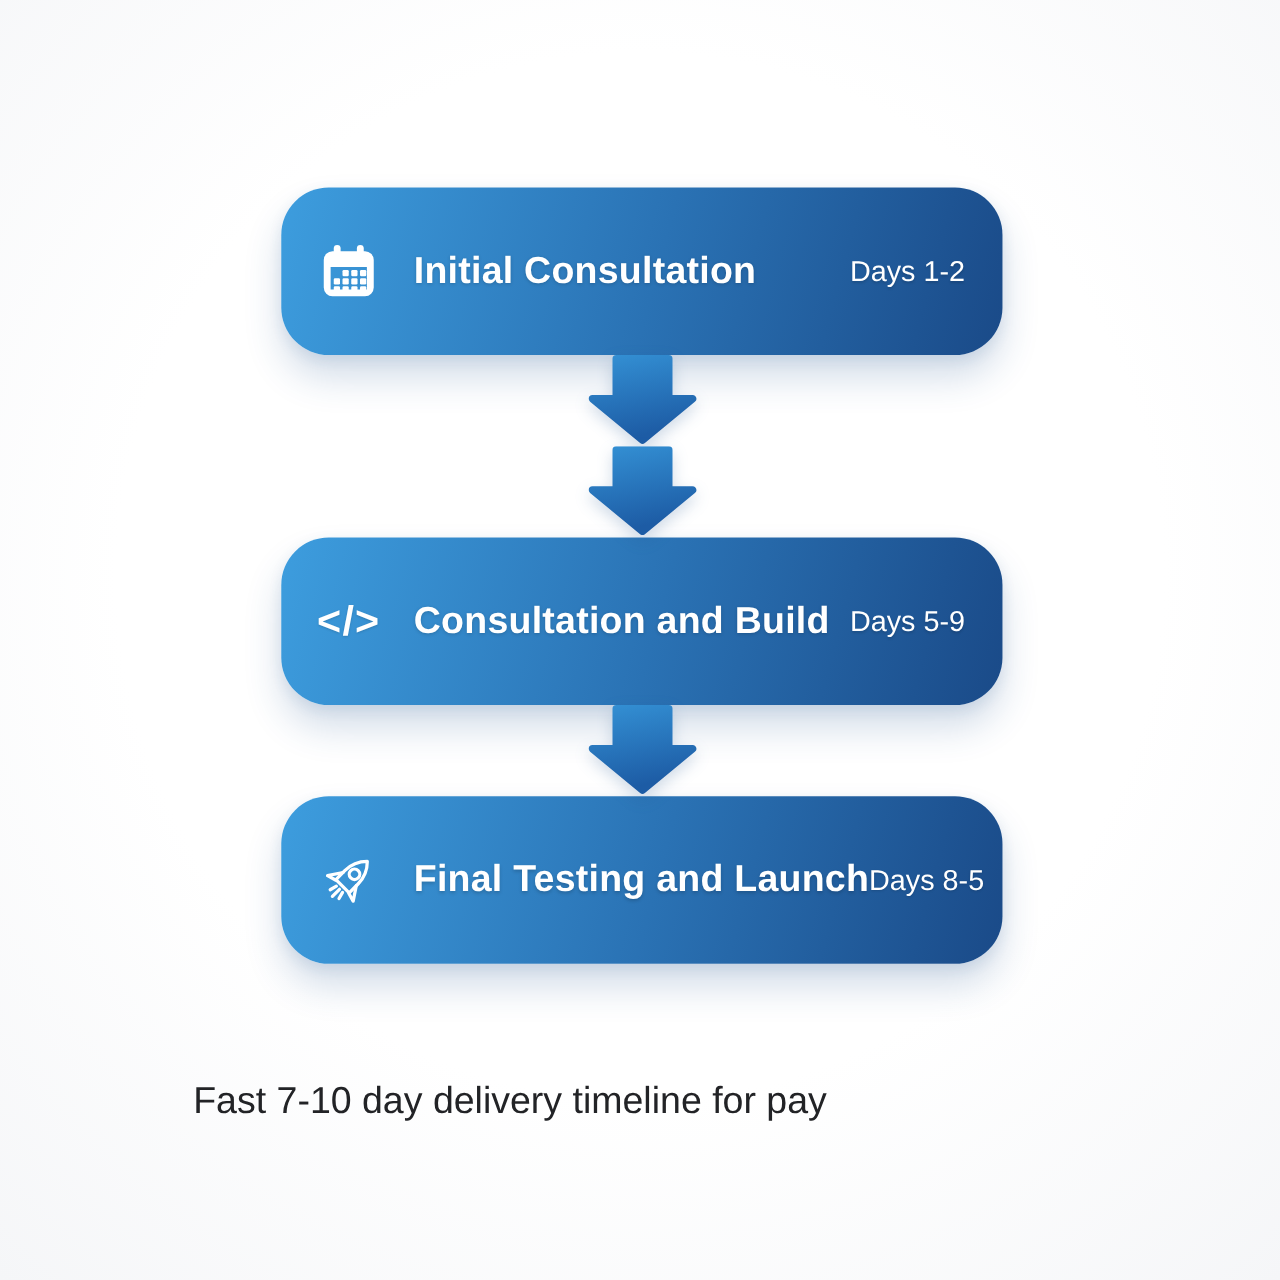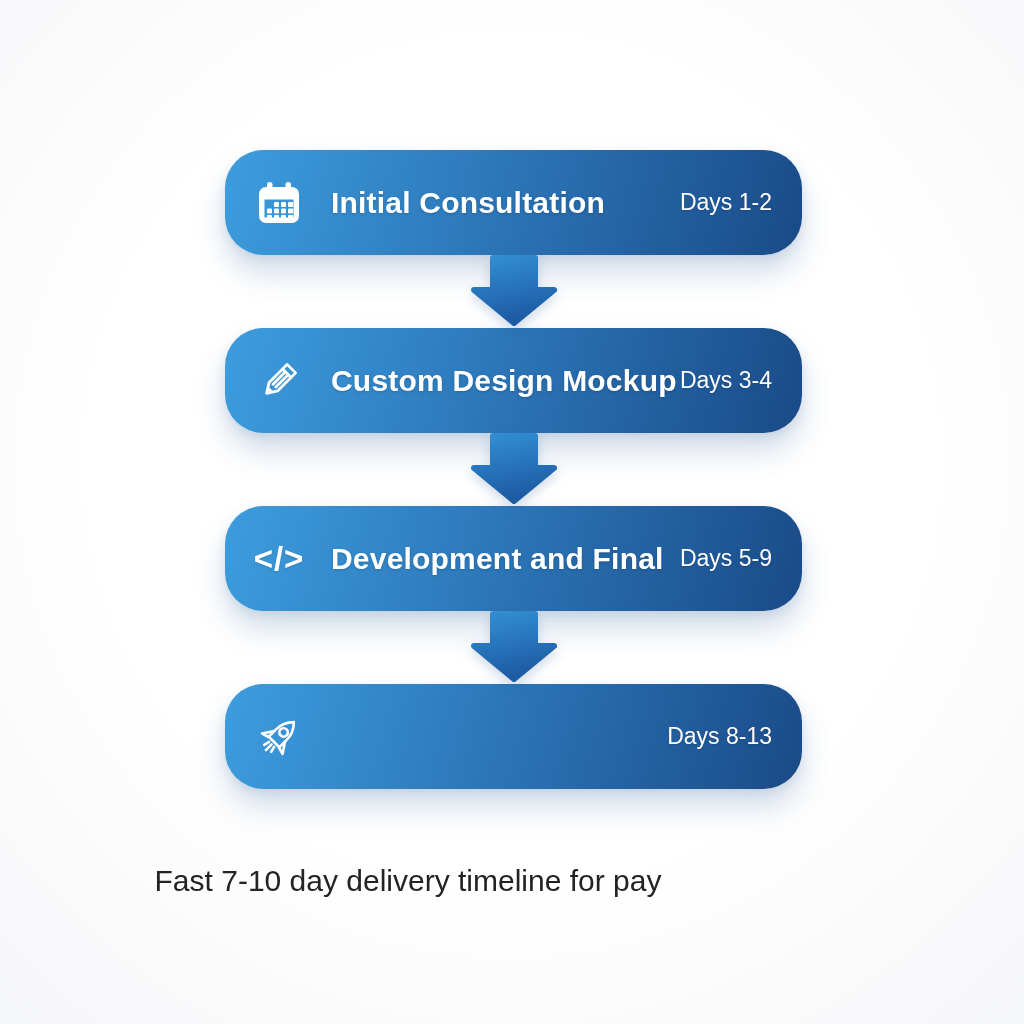--- a/index.html
+++ b/index.html
@@ -10,21 +10,21 @@
     overflow:hidden;
   }
   .canvas{
     position:relative;width:1024px;height:1024px;
     background:radial-gradient(circle at 50% 45%, #ffffff 55%, #f5f6f8 100%);
   }
   .flow{
     position:absolute;left:225px;top:150px;width:577px;
   }
   .step-bar{
-    width:577px;height:105px;
+    width:577px;height:134px;
     border-radius:38px;
     background:linear-gradient(105deg,#3d9dde 0%,#2a72b4 52%,#1a4a88 100%);
     box-shadow:0 18px 30px rgba(35,85,145,.20), 0 4px 10px rgba(35,85,145,.10);
     display:flex;align-items:center;
     padding:0 30px;box-sizing:border-box;
     color:#ffffff;
   }
   .step-icon{
     width:48px;height:48px;flex:0 0 48px;
     display:flex;align-items:center;justify-content:center;
@@ -96,47 +96,32 @@
         <defs>
           <linearGradient id="ag" x1="0" y1="0" x2="0.25" y2="1">
             <stop offset="0" stop-color="#338fd3"></stop>
               <stop offset="1" stop-color="#1d5ca5"></stop>
           </linearGradient>
         </defs>
         <path d="M27 3 L27 35 L8 35 L48 68 L88 35 L69 35 L69 3 Z" fill="url(#ag)" stroke="url(#ag)" stroke-width="6" stroke-linejoin="round"></path>
       </svg>
     </div>
 
-    <div class="step-bar">
-      <span class="step-icon">
-        <svg width="48" height="48" viewBox="0 0 48 48">
-          <g transform="rotate(45 24 24)" fill="none" stroke="#ffffff" stroke-width="2.8" stroke-linejoin="round" stroke-linecap="round">
-            <path d="M18 6.5 h12 v25.5 l-6 9.5 l-6 -9.5 Z"></path>
-            <line x1="18" y1="13" x2="30" y2="13"></line>
-            <line x1="22" y1="13" x2="22" y2="30.5"></line>
-            <line x1="26" y1="13" x2="26" y2="30.5"></line>
-            <path d="M21.8 35.5 l2.2 3.6 l2.2 -3.6" fill="#ffffff" stroke="none"></path>
-          </g>
-        </svg>
-      </span>
-      <span class="step-title">Custom Design Mockup</span>
-      <span class="step-days">Days 3-4</span>
-    </div>
 
     <div class="arrow-gap">
       <svg width="96" height="72" viewBox="0 0 96 72">
         <path d="M27 3 L27 35 L8 35 L48 68 L88 35 L69 35 L69 3 Z" fill="url(#ag)" stroke="url(#ag)" stroke-width="6" stroke-linejoin="round"></path>
       </svg>
     </div>
 
     <div class="step-bar">
       <span class="step-icon">
         <span class="code-glyph">&lt;/&gt;</span>
       </span>
-      <span class="step-title">Development and Final</span>
+      <span class="step-title">Consultation and Build</span>
       <span class="step-days">Days 5-9</span>
     </div>
 
     <div class="arrow-gap">
       <svg width="96" height="72" viewBox="0 0 96 72">
         <path d="M27 3 L27 35 L8 35 L48 68 L88 35 L69 35 L69 3 Z" fill="url(#ag)" stroke="url(#ag)" stroke-width="6" stroke-linejoin="round"></path>
       </svg>
     </div>
 
     <div class="step-bar">
@@ -146,21 +131,22 @@
             <path d="M24 3 C29 8 31.5 14 31.5 21 L31.5 31 L16.5 31 L16.5 21 C16.5 14 19 8 24 3 Z"></path>
             <circle cx="24" cy="17.5" r="4.2"></circle>
             <path d="M16.5 23 L9.5 33.5 L16.5 31.5"></path>
             <path d="M31.5 23 L38.5 33.5 L31.5 31.5"></path>
             <path d="M20.5 34.5 L19 40"></path>
             <path d="M24 34.5 L24 42.5"></path>
             <path d="M27.5 34.5 L29 40"></path>
           </g>
         </svg>
       </span>
-      <span class="step-days">Days 8-13</span>
+      <span class="step-title">Final Testing and Launch</span>
+      <span class="step-days">Days 8-5</span>
     </div>
 
   </div>
 
   <div class="caption">
     <div>Fast 7-10 day delivery timeline for pay</div>
   </div>
 </div>
 
 </body></html>

